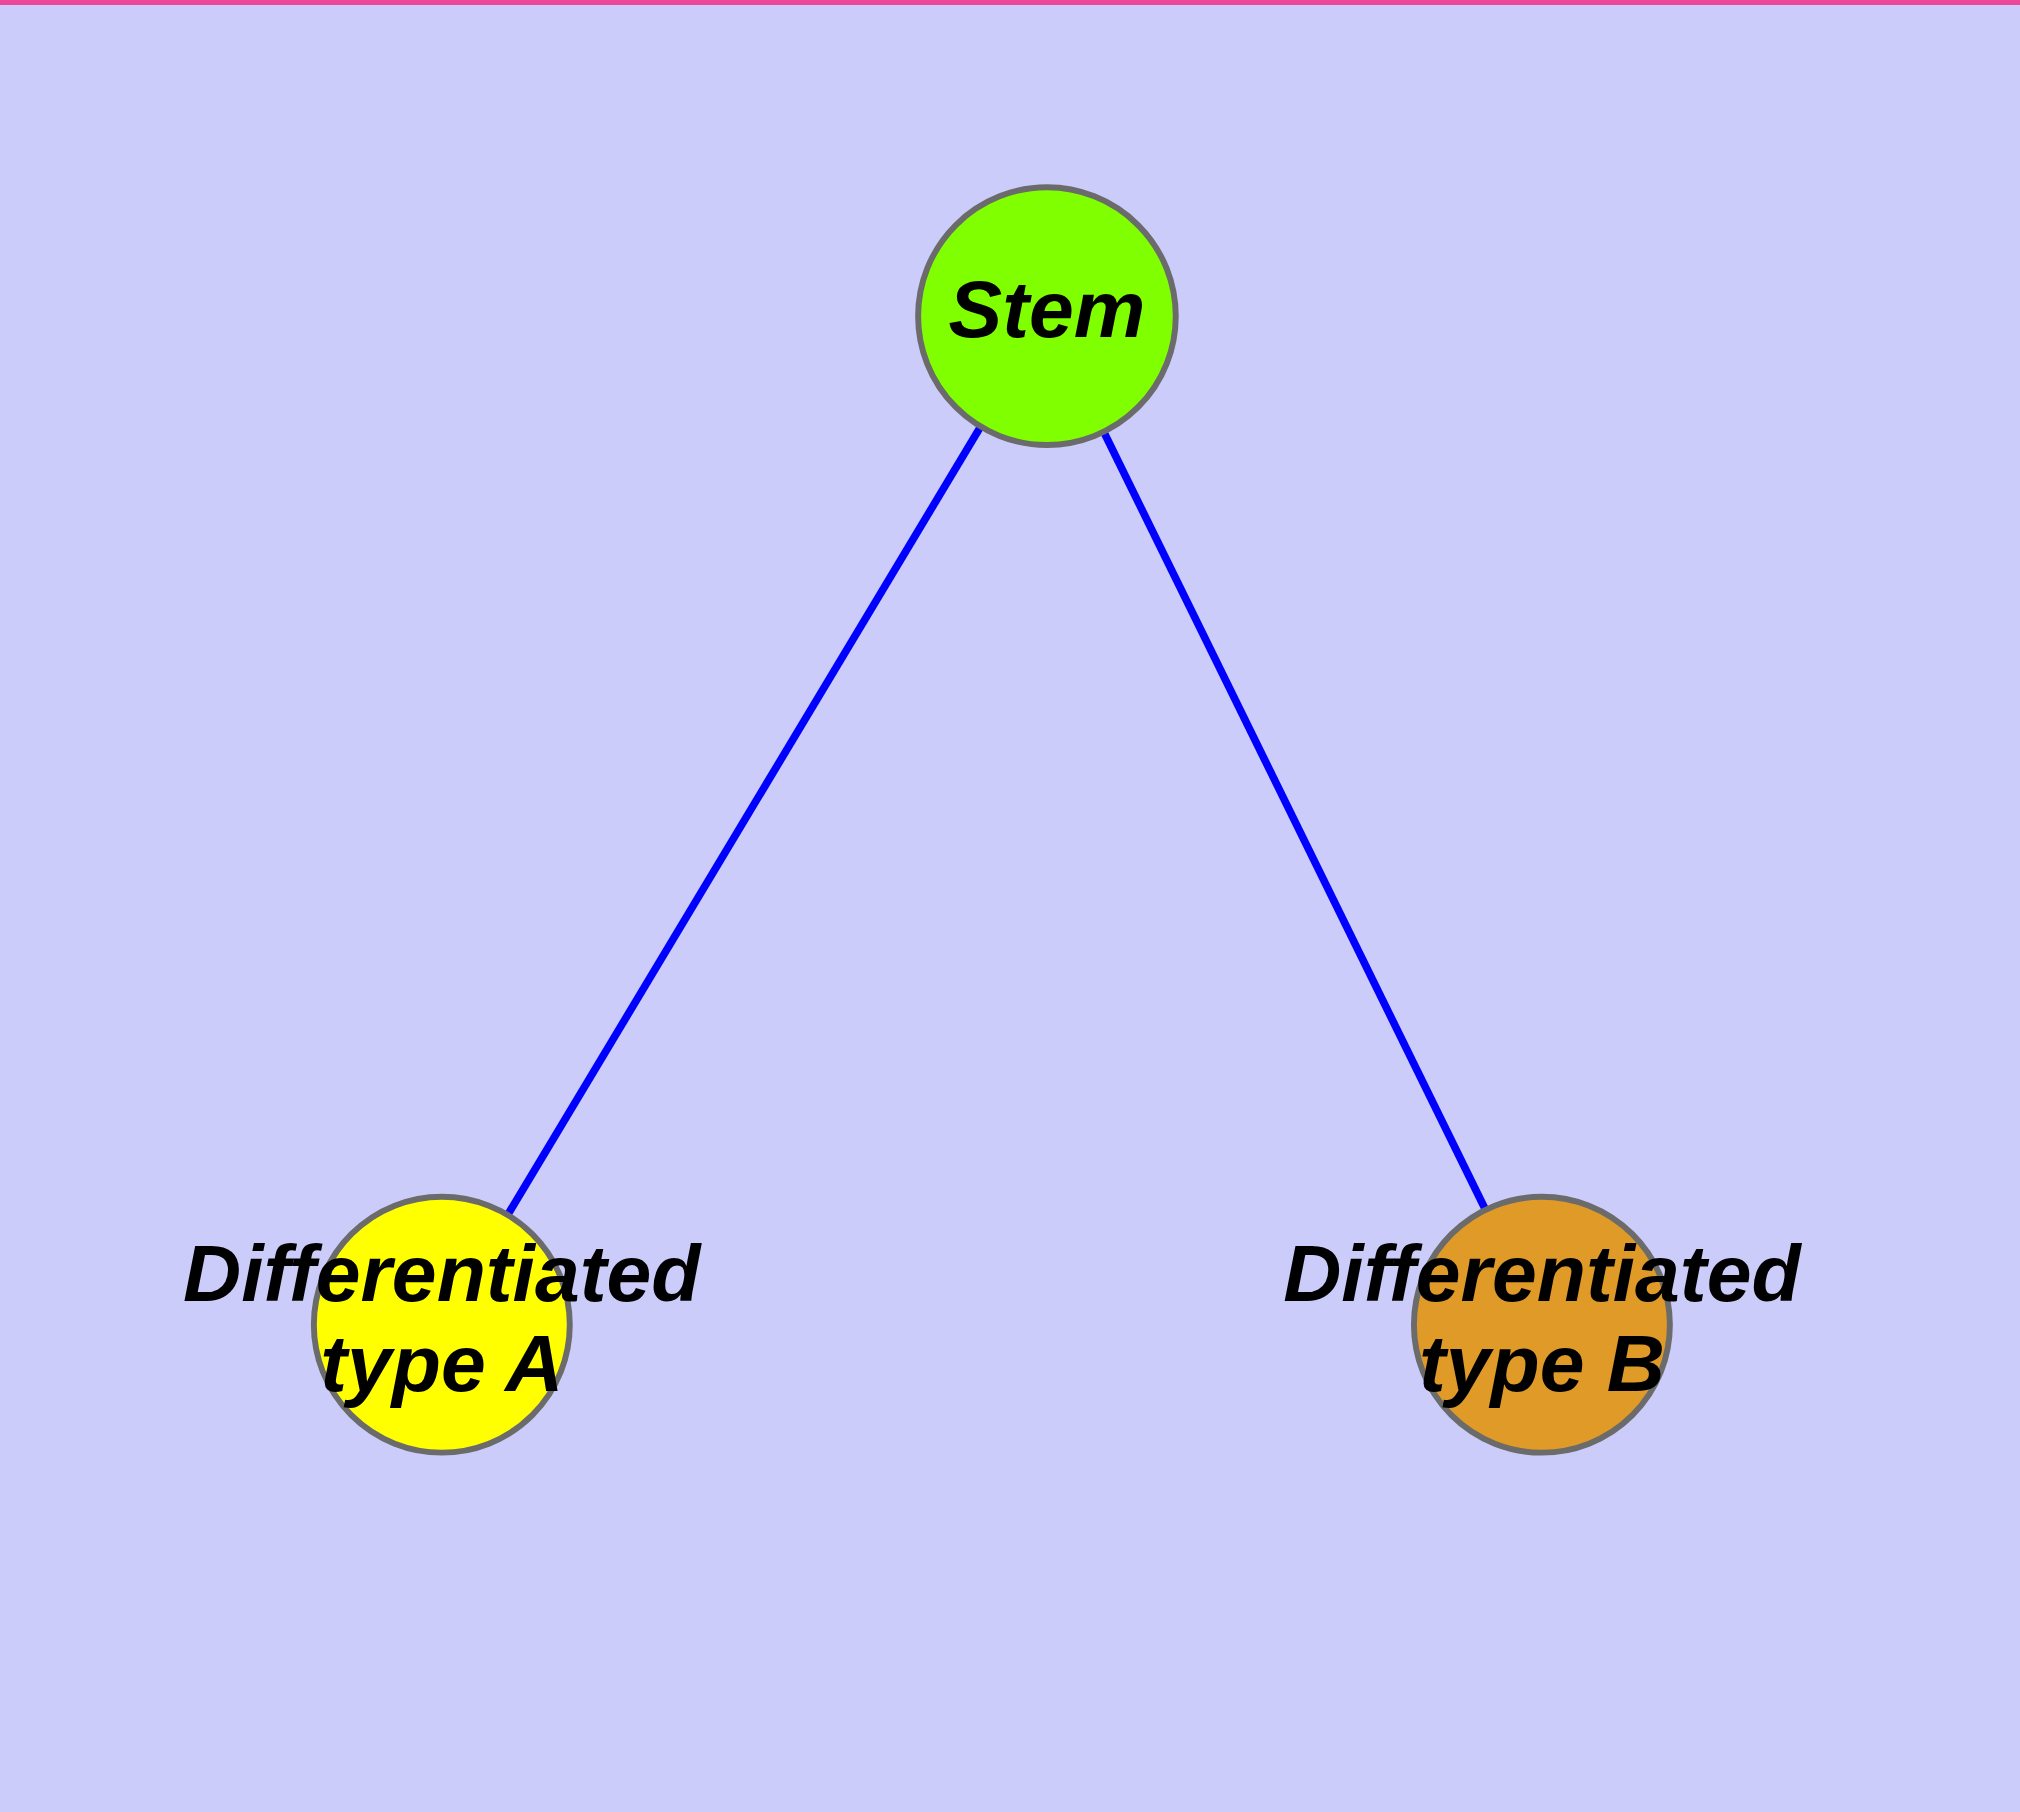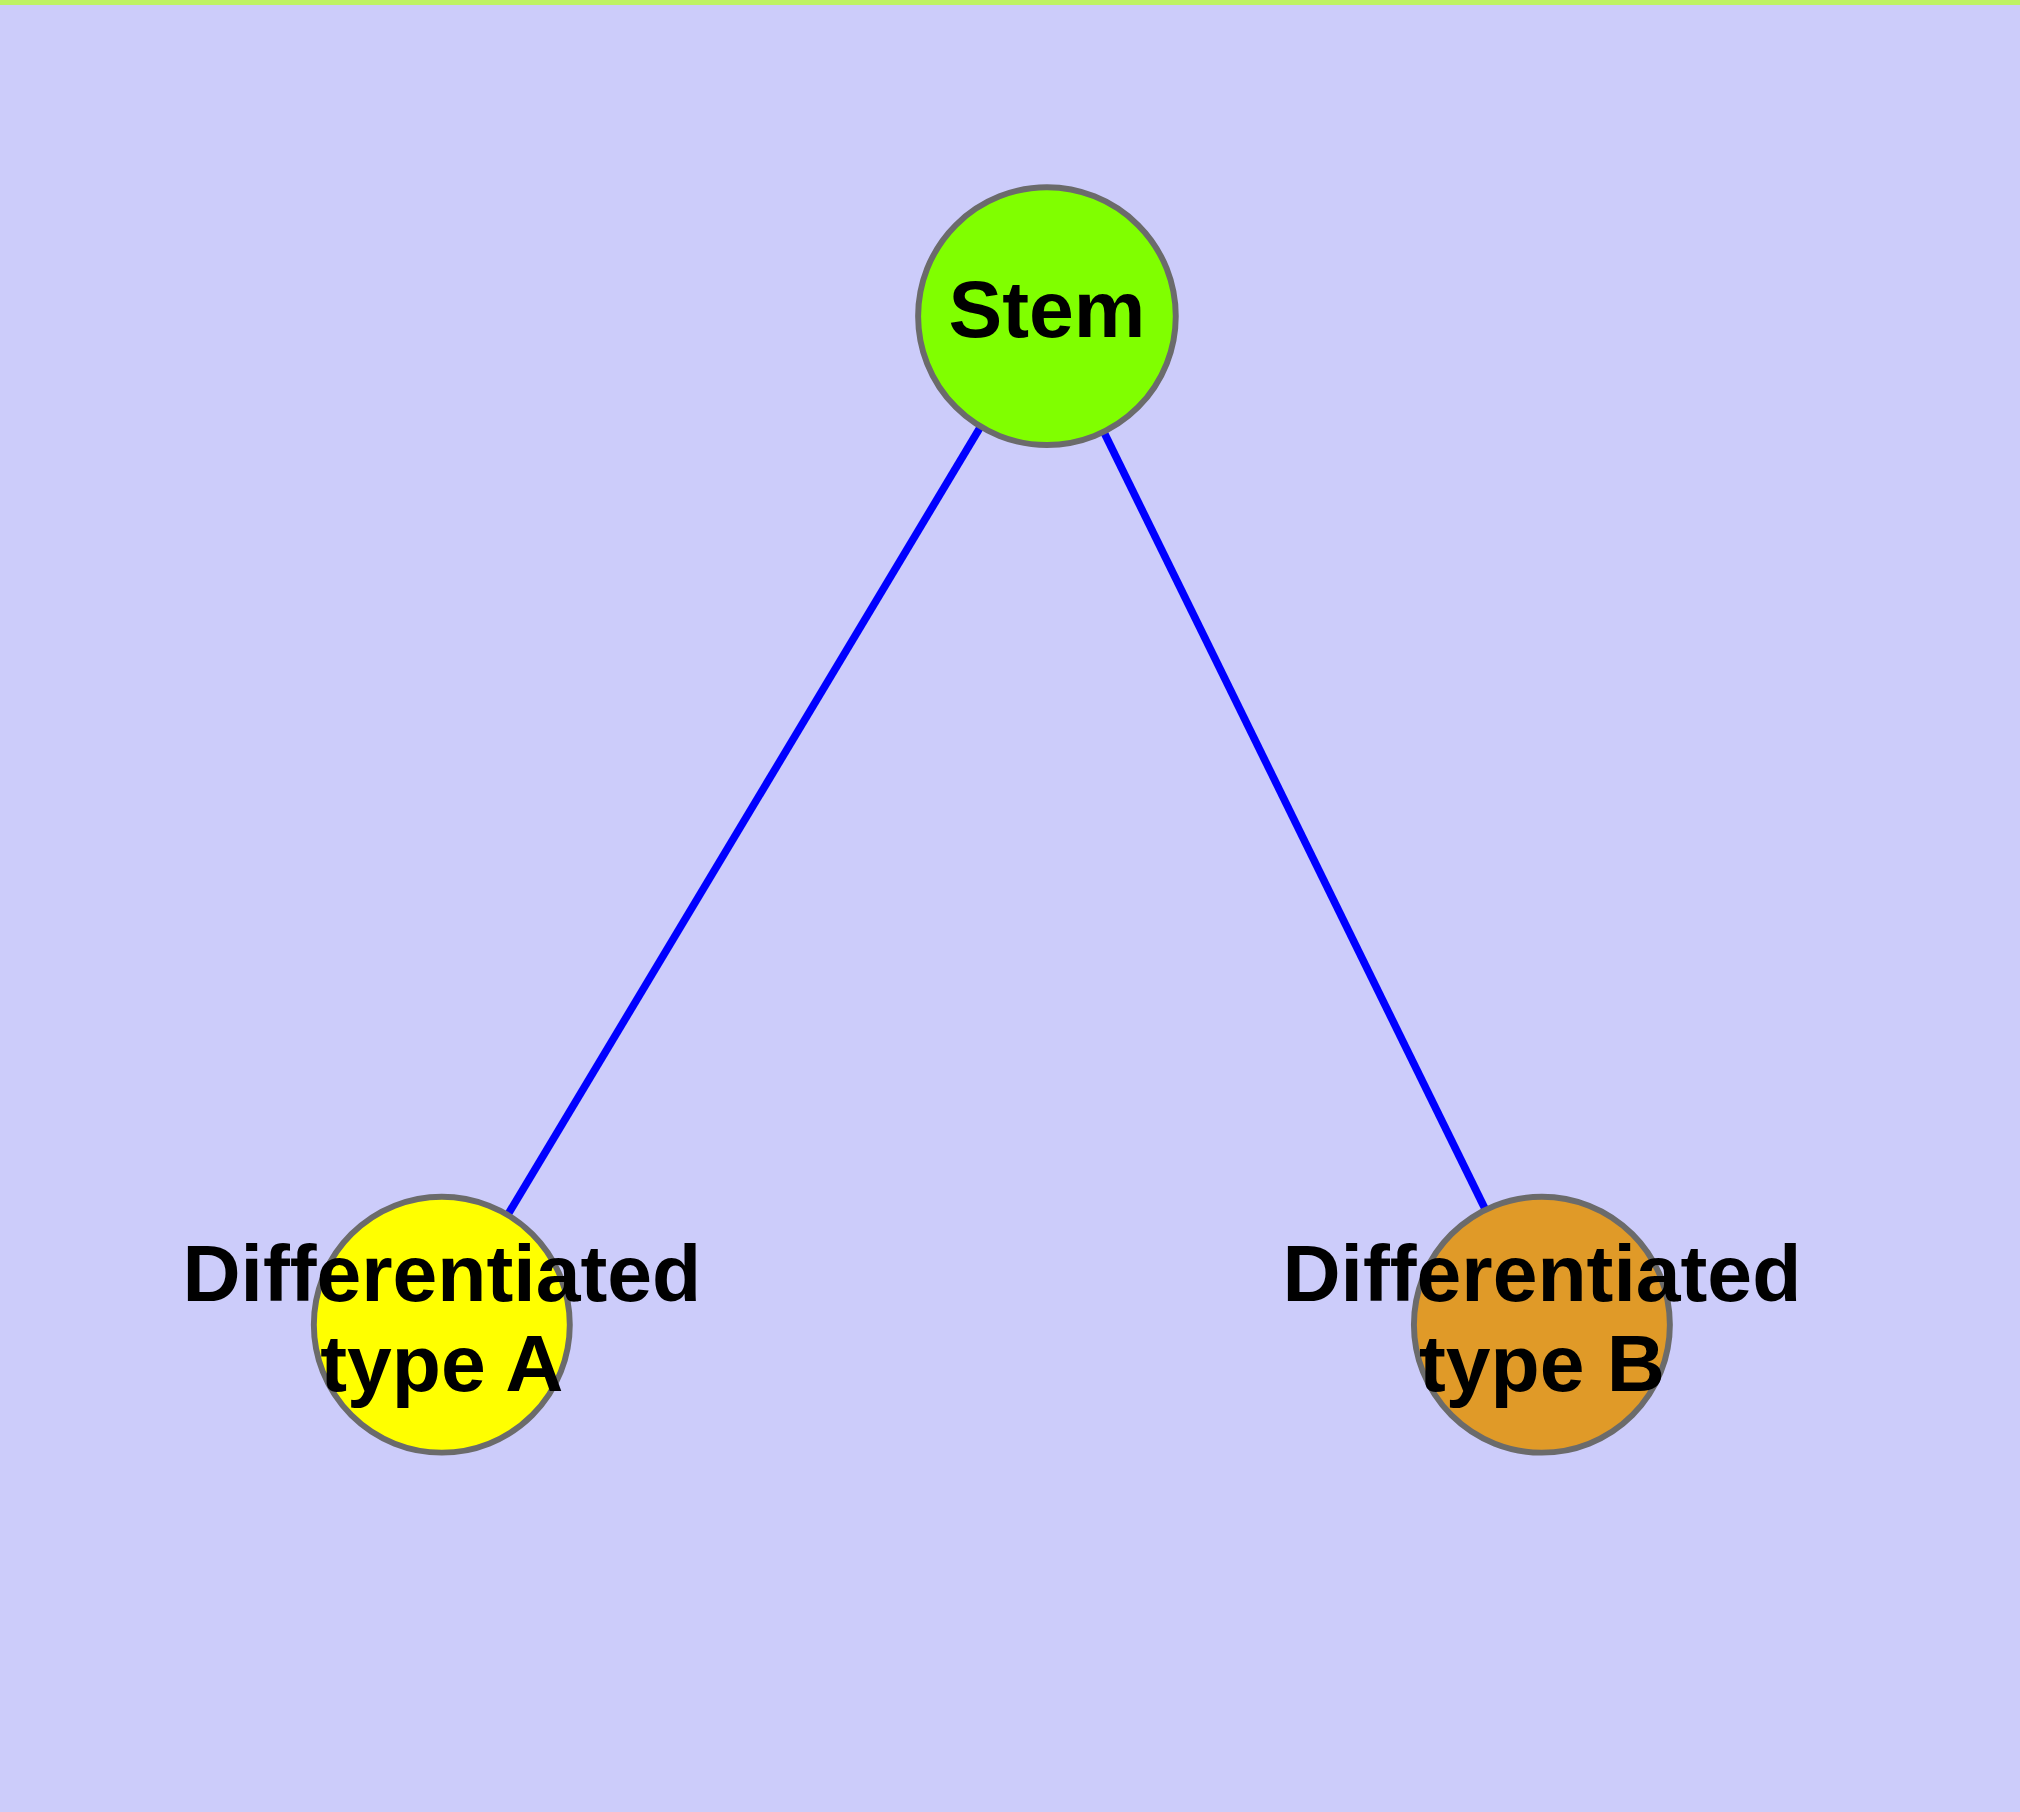--- a/index.html
+++ b/index.html
@@ -6,22 +6,23 @@
   html, body {
     margin: 0;
     padding: 0;
     background: #ffffff;
   }
   #canvas {
     position: relative;
     width: 2021px;
     height: 1812px;
     overflow: hidden;
-    background: #bef264;
+    background: #ec4899;
     font-family: "Liberation Sans", "DejaVu Sans", sans-serif;
+    font-style: italic;
   }
   #plot-area {
     position: absolute;
     left: 0;
     top: 5.1px;
     width: 2021px;
     height: 1807px;
     background: #ccccfa;
   }
   #graph-svg {

